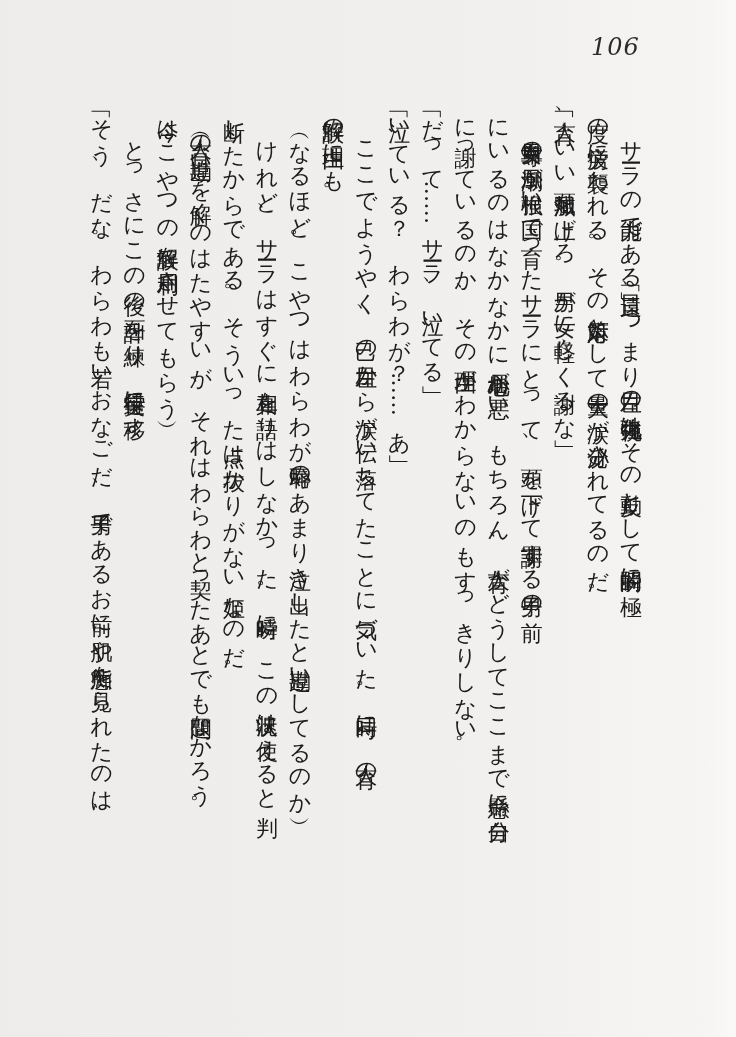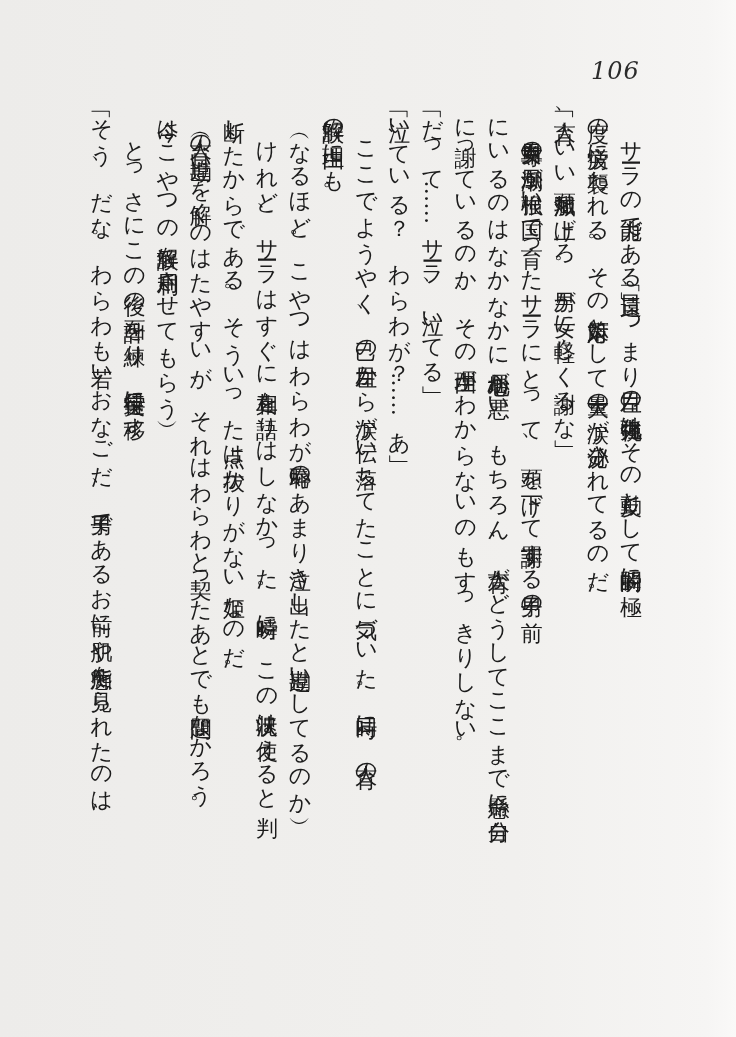--- a/index.html
+++ b/index.html
@@ -6,21 +6,21 @@
   .page {
     position: relative;
     width: 736px;
     height: 1037px;
     overflow: hidden;
     background: linear-gradient(90deg, #edecea 0%, #f1f0ee 70%, #f6f5f4 96%, #faf9f8 100%);
     font-family: "DejaVu Serif", "Liberation Serif", serif;
   }
   .page-number {
     position: absolute;
-    top: 57px;
+    top: 33px;
     left: 591px;
     font-size: 24px;
     font-style: italic;
     letter-spacing: 1px;
     color: #2b2b2b;
   }
   .text-block {
     position: absolute;
     top: 104px;
     left: 85px;

